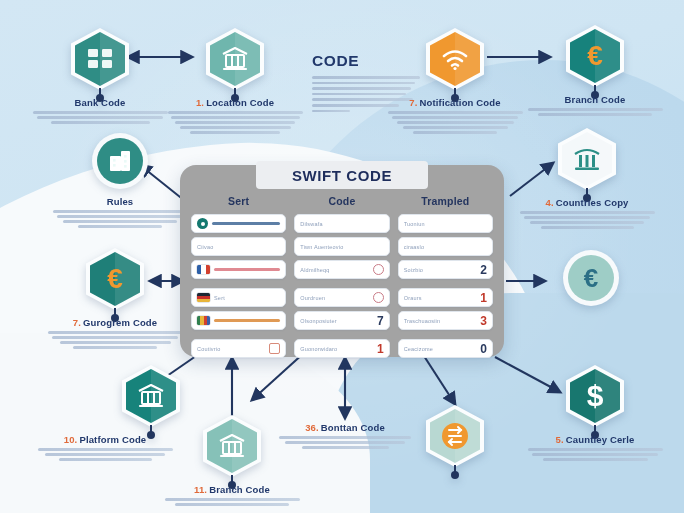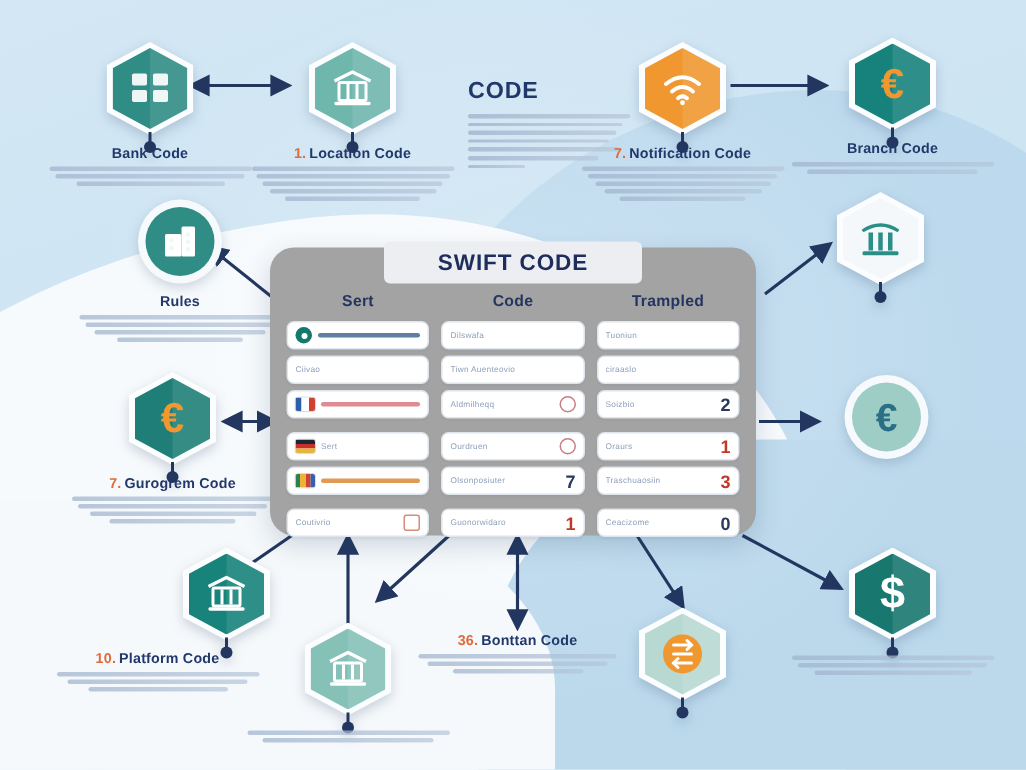--- a/index.html
+++ b/index.html
@@ -331,20 +331,29 @@
       <path d="M3 9 Q15 1 27 9" stroke="#2c8f87" stroke-width="2.2" fill="none"></path>
       <rect x="7" y="10" width="3" height="12" fill="#2c8f87"></rect>
       <rect x="13.5" y="10" width="3" height="12" fill="#2c8f87"></rect>
       <rect x="20" y="10" width="3" height="12" fill="#2c8f87"></rect>
       <rect x="3" y="22.5" width="24" height="2.6" rx="1" fill="#2c8f87"></rect>
     </svg>
         </div>
         <div class="stem"></div>
         <div class="dot"></div>
       </div>
+      <div class="cap">
+        <div class="title"><span class="num">4.</span>Countries Copy</div>
+        <div class="blurb">
+          <i style="width: 90%;"></i>
+          <i style="width: 84%;"></i>
+          <i style="width: 76%;"></i>
+          <i style="width: 62%;"></i>
+        </div>
+      </div>
     </div>
   <div class="node" id="n-contribute-board" style="left:516px;top:250px;">
       <div class="circ">
         <div class="face" style="background: rgb(158, 205, 198);">
           <span class="sym" style="font-size: 26px; color: rgb(43, 111, 134);">€</span>
         </div>
       </div>
     </div>
 
   <div class="node" id="n-platform-code" style="left:30px;top:365px;align-items:flex-end;">
@@ -386,20 +395,21 @@
       <rect x="5" y="9" width="18" height="12" rx="1" stroke="#ffffff" stroke-width="2"></rect>
       <line x1="11" y1="10" x2="11" y2="20" stroke="#ffffff" stroke-width="2"></line>
       <line x1="17" y1="10" x2="17" y2="20" stroke="#ffffff" stroke-width="2"></line>
       <line x1="3" y1="23" x2="25" y2="23" stroke="#ffffff" stroke-width="2.2" stroke-linecap="round"></line>
     </svg>
         </div>
         <div class="stem"></div>
         <div class="dot"></div>
       </div>
       <div class="cap">
+        <div class="title"><span class="num">11.</span>Branch Code</div>
         <div class="blurb">
           <i style="width: 90%;"></i>
           <i style="width: 76%;"></i>
         </div>
       </div>
     </div>
   <div class="node" id="n-sok-code" style="left:270px;top:415px;">
       <div class="cap">
         <div class="title"><span class="num">36.</span>Bonttan Code</div>
         <div class="blurb">
@@ -433,20 +443,21 @@
         <div class="face" style="background: rgb(24, 119, 111);">
           <div class="shine"></div>
         </div>
         <div class="glyph">
           <span class="sym" style="font-size: 30px; color: rgb(255, 255, 255);">$</span>
         </div>
         <div class="stem"></div>
         <div class="dot"></div>
       </div>
       <div class="cap">
+        <div class="title"><span class="num">5.</span>Cauntley Cerle</div>
         <div class="blurb">
           <i style="width: 90%;"></i>
           <i style="width: 84%;"></i>
           <i style="width: 70%;"></i>
         </div>
       </div>
     </div>
 
   <div class="card">
     <div class="card-tab">

